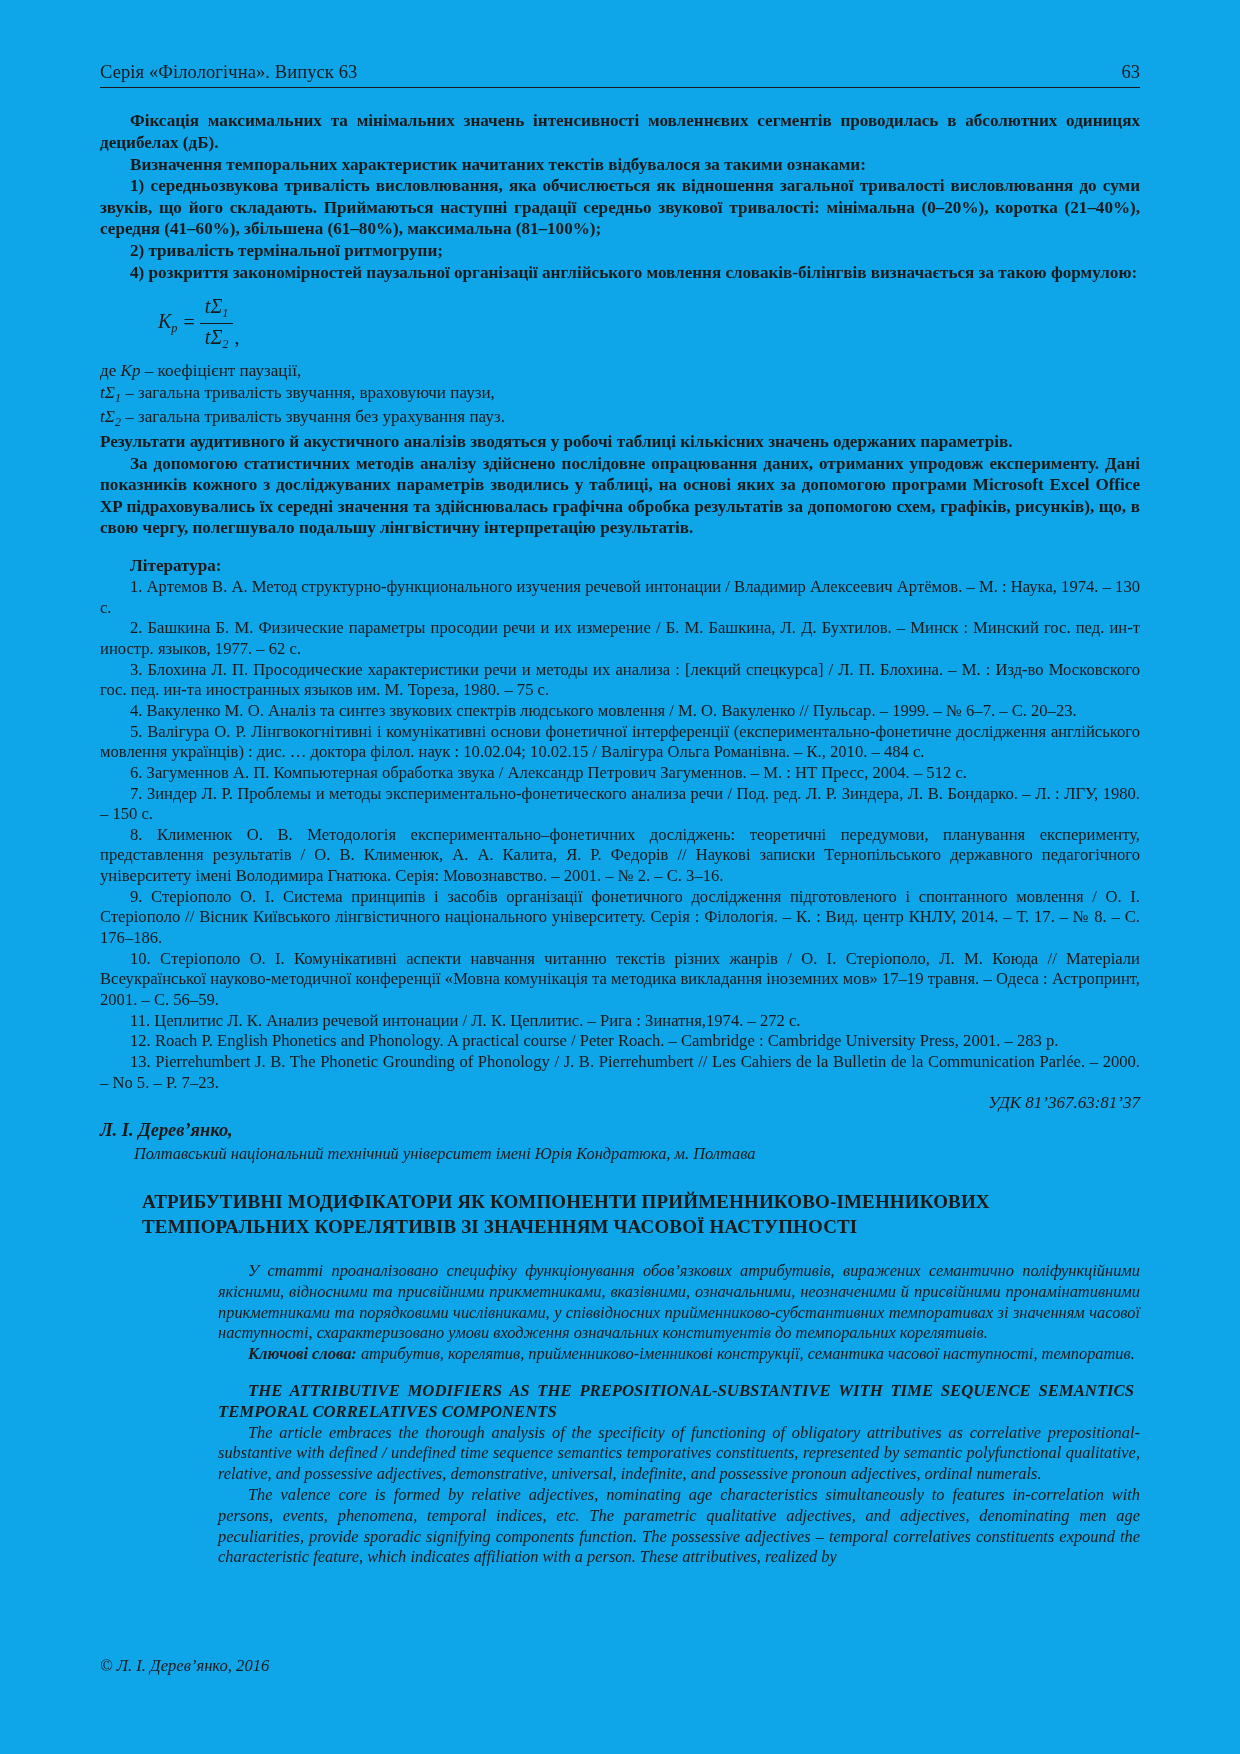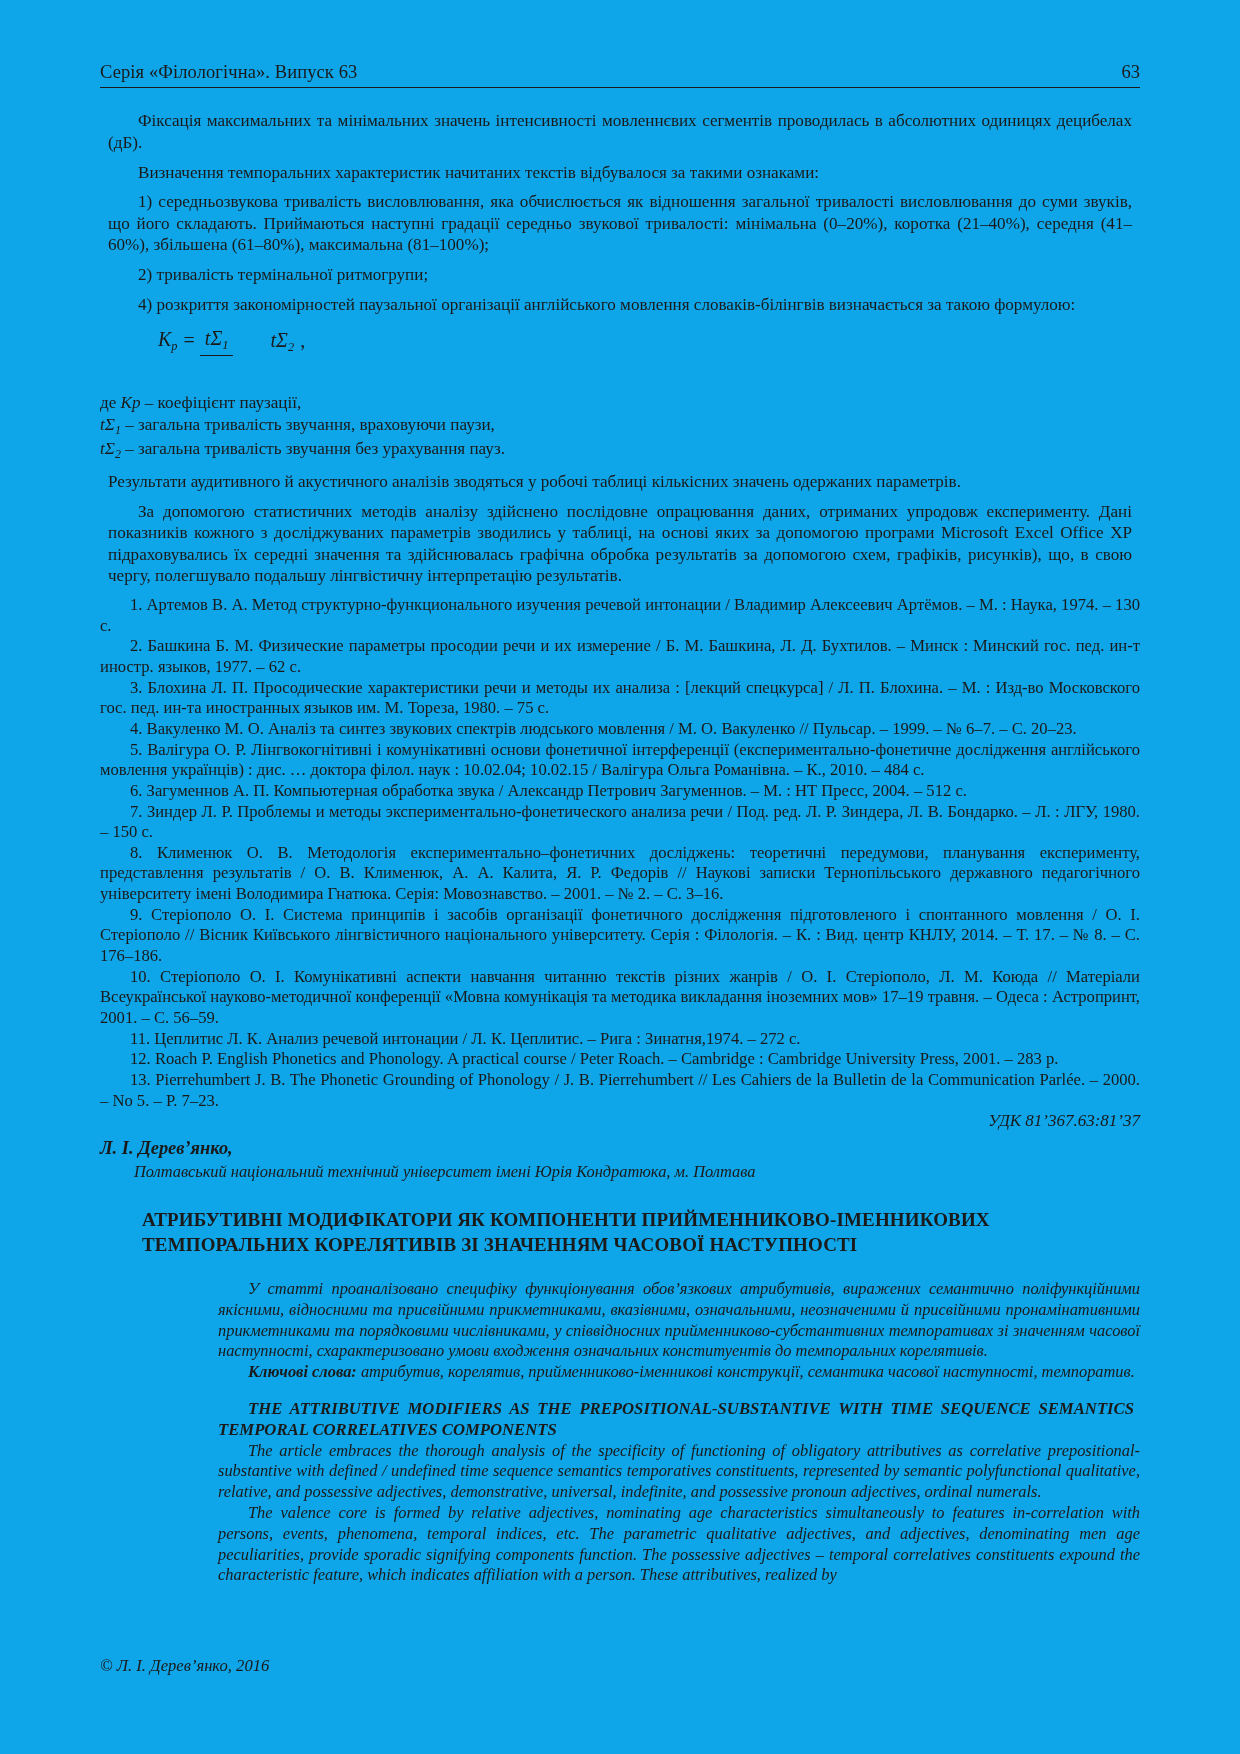--- a/index.html
+++ b/index.html
@@ -38,22 +38,23 @@
 
   
   .body-text {
     font-size: 17.1px;
     line-height: 1.265;
     text-align: justify;
     text-justify: inter-word;
     hyphens: manual;
   }
   p.para {
-    margin: 8px;
-    text-indent: 30px;
+    margin: 0;
+    text-indent: 30px;
+    font-weight: bold;
   }
   p.para.noindent { text-indent: 0; }
 
   
   .formula-block {
     margin: 11px 0 10px 0;
     padding-left: 58px;
     height: 56px;
   }
   .formula {
@@ -65,25 +66,24 @@
   }
   .formula .kp { position: relative; padding-right: 2px; }
   .formula .kp sub {
     font-size: 0.62em;
     font-style: italic;
     vertical-align: -0.35em;
   }
   .formula .eq { margin: 0 4px 0 4px; font-style: normal; }
   .frac {
     display: inline-flex;
-    flex-direction: row;
+    flex-direction: column;
     align-items: center;
     vertical-align: middle;
     margin: 0 1px;
-    gap: 32px;
   }
   .frac .num {
     padding: 0 5px 1px 5px;
     border-bottom: 1.3px solid #1a1a1a;
     white-space: nowrap;
   }
   .frac .den {
     padding: 1px 5px 0 5px;
     white-space: nowrap;
   }
@@ -223,20 +223,21 @@
       </div>
       <div class="dline">
         <span class="sig"><span>tΣ</span><sub>2</sub></span><span> – загальна тривалість звучання без урахування пауз.</span>
       </div>
     </div>
 
     <p class="para noindent">Результати аудитивного й акустичного аналізів зводяться у робочі таблиці кількісних значень одержаних параметрів.</p>
     <p class="para">За допомогою статистичних методів аналізу здійснено послідовне опрацювання даних, отриманих упродовж експерименту. Дані показників кожного з досліджуваних параметрів зводились у таблиці, на основі яких за допомогою програми Microsoft Excel Office XP підраховувались їх середні значення та здійснювалась графічна обробка результатів за допомогою схем, графіків, рисунків), що, в свою чергу, полегшувало подальшу лінгвістичну інтерпретацію результатів.</p>
   </div>
 
+  <div class="lit-heading">Література:</div>
   <div>
     <p class="bib-item">1. Артемов В. А. Метод структурно-функционального изучения речевой интонации / Владимир Алексеевич Артёмов. – М. : Наука, 1974. – 130 с.</p>
     <p class="bib-item">2. Башкина Б. М. Физические параметры просодии речи и их измерение / Б. М. Башкина, Л. Д. Бухтилов. – Минск : Минский гос. пед. ин-т иностр. языков, 1977. – 62 с.</p>
     <p class="bib-item">3. Блохина Л. П. Просодические характеристики речи и методы их анализа : [лекций спецкурса] / Л. П. Блохина. – М. : Изд-во Московского гос. пед. ин-та иностранных языков им. М. Тореза, 1980. – 75 с.</p>
     <p class="bib-item">4. Вакуленко М. О. Аналіз та синтез звукових спектрів людського мовлення / М. О. Вакуленко // Пульсар. – 1999. – № 6–7. – С. 20–23.</p>
     <p class="bib-item">5. Валігура О. Р. Лінгвокогнітивні і комунікативні основи фонетичної інтерференції (експериментально-фонетичне дослідження англійського мовлення українців) : дис. … доктора філол. наук : 10.02.04; 10.02.15 / Валігура Ольга Романівна. – К., 2010. – 484 с.</p>
     <p class="bib-item">6. Загуменнов А. П. Компьютерная обработка звука / Александр Петрович Загуменнов. – М. : НТ Пресс, 2004. – 512 с.</p>
     <p class="bib-item">7. Зиндер Л. Р. Проблемы и методы экспериментально-фонетического анализа речи / Под. ред. Л. Р. Зиндера, Л. В. Бондарко. – Л. : ЛГУ, 1980. – 150 с.</p>
     <p class="bib-item">8. Клименюк О. В. Методологія експериментально–фонетичних досліджень: теоретичні передумови, планування експерименту, представлення результатів / О. В. Клименюк, А. А. Калита, Я. Р. Федорів // Наукові записки Тернопільського державного педагогічного університету імені Володимира Гнатюка. Серія: Мовознавство. – 2001. – № 2. – С. 3–16.</p>
     <p class="bib-item">9. Стеріополо О. І. Система принципів і засобів організації фонетичного дослідження підготовленого і спонтанного мовлення / О. І. Стеріополо // Вісник Київського лінгвістичного національного університету. Серія : Філологія. – К. : Вид. центр КНЛУ, 2014. – Т. 17. – № 8. – С. 176–186.</p>

